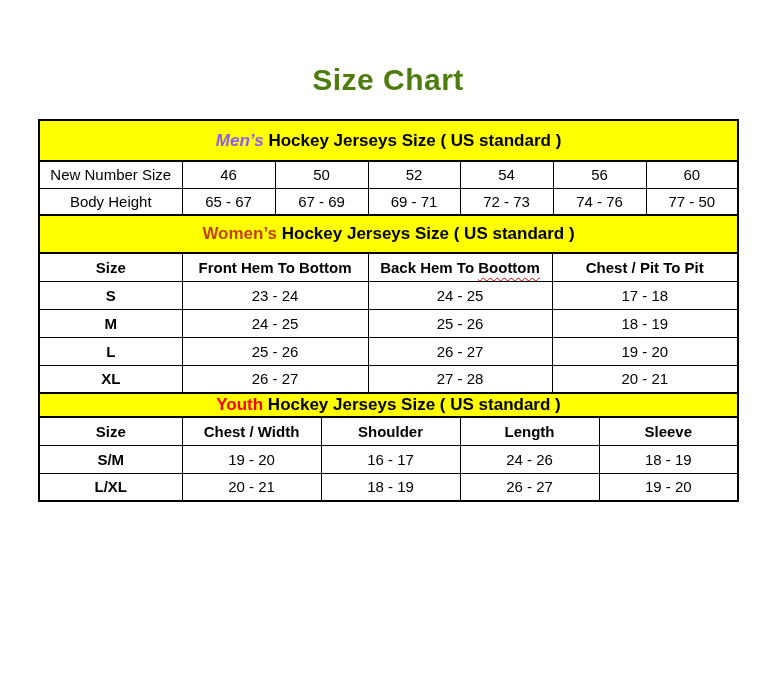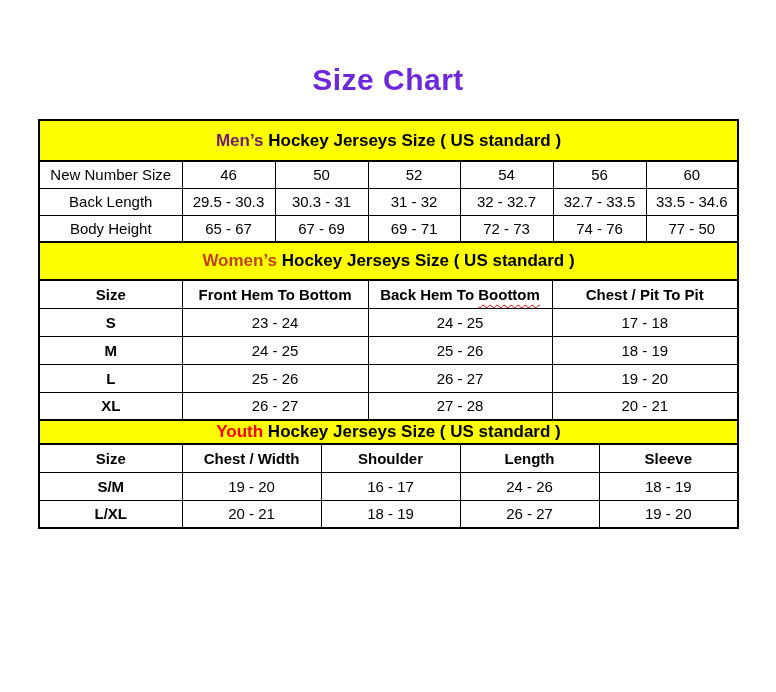--- a/index.html
+++ b/index.html
@@ -14,21 +14,21 @@
   }
   .page { width: 776px; height: 692px; }
   .title {
     margin: 0;
     padding-top: 64px;
     padding-bottom: 23px;
     text-align: center;
     font-size: 30px;
     line-height: 32px;
     font-weight: bold;
-    color: #6d28d9;
+    color: #4d7c0f;
     letter-spacing: 0.5px;
   }
   .tables-wrap {
     margin-left: 38px;
     width: 699px;
   }
   table.size-table {
     width: 699px;
     border-collapse: collapse;
     table-layout: fixed;
@@ -84,39 +84,30 @@
         <col style="width:143px">
           <col style="width:93px">
           <col style="width:93px">
           <col style="width:92px">
         <col style="width:93px">
           <col style="width:93px">
           <col style="width:92px">
       </colgroup>
       <tbody>
           <tr class="band">
-            <td colspan="7"><span class="hl" style="color: #701a75;">Men’s</span> Hockey Jerseys Size ( US standard )</td>
+            <td colspan="7"><span class="hl" style="color: #8b5cf6; font-style: italic;">Men’s</span> Hockey Jerseys Size ( US standard )</td>
           </tr>
           <tr class="data">
             <td>New Number Size</td>
             <td>46</td>
             <td>50</td>
             <td>52</td>
             <td>54</td>
             <td>56</td>
             <td>60</td>
-          </tr>
-          <tr class="data">
-            <td>Back Length</td>
-            <td>29.5 - 30.3</td>
-            <td>30.3 - 31</td>
-            <td>31 - 32</td>
-            <td>32 - 32.7</td>
-            <td>32.7 - 33.5</td>
-            <td>33.5 - 34.6</td>
           </tr>
           <tr class="data">
             <td>Body Height</td>
             <td>65 - 67</td>
             <td>67 - 69</td>
             <td>69 - 71</td>
             <td>72 - 73</td>
             <td>74 - 76</td>
             <td>77 - 50</td>
           </tr>

